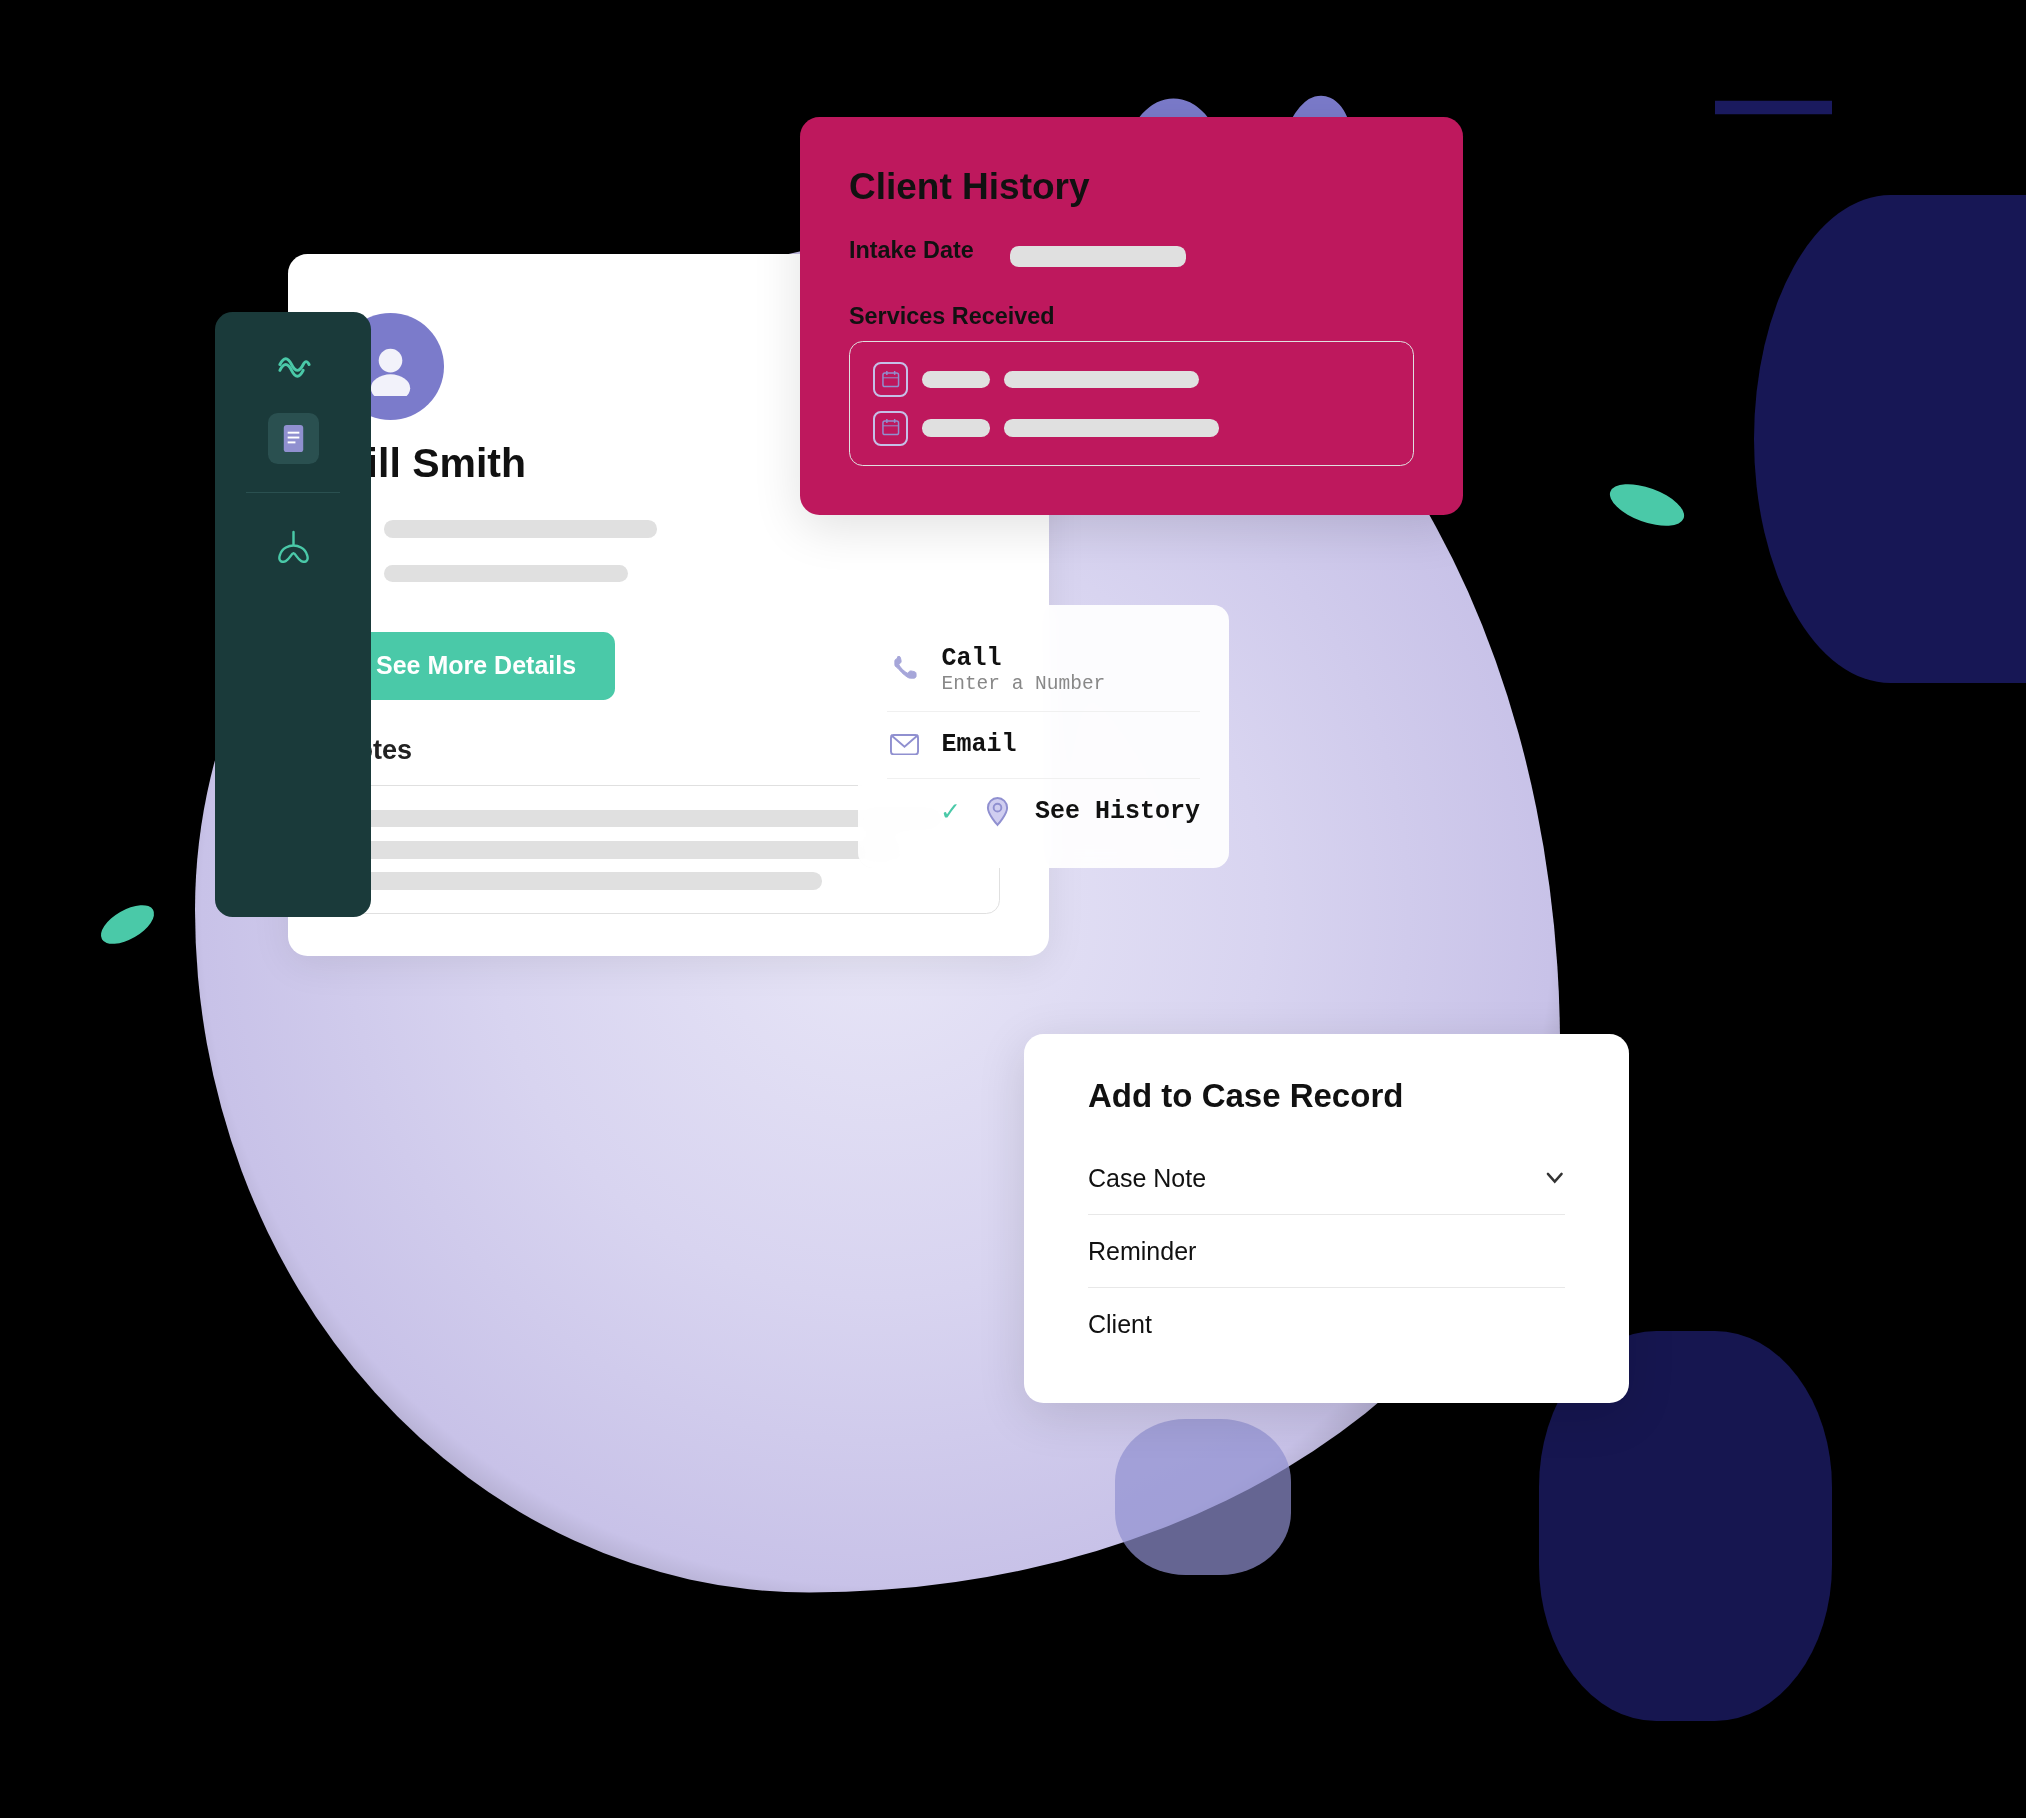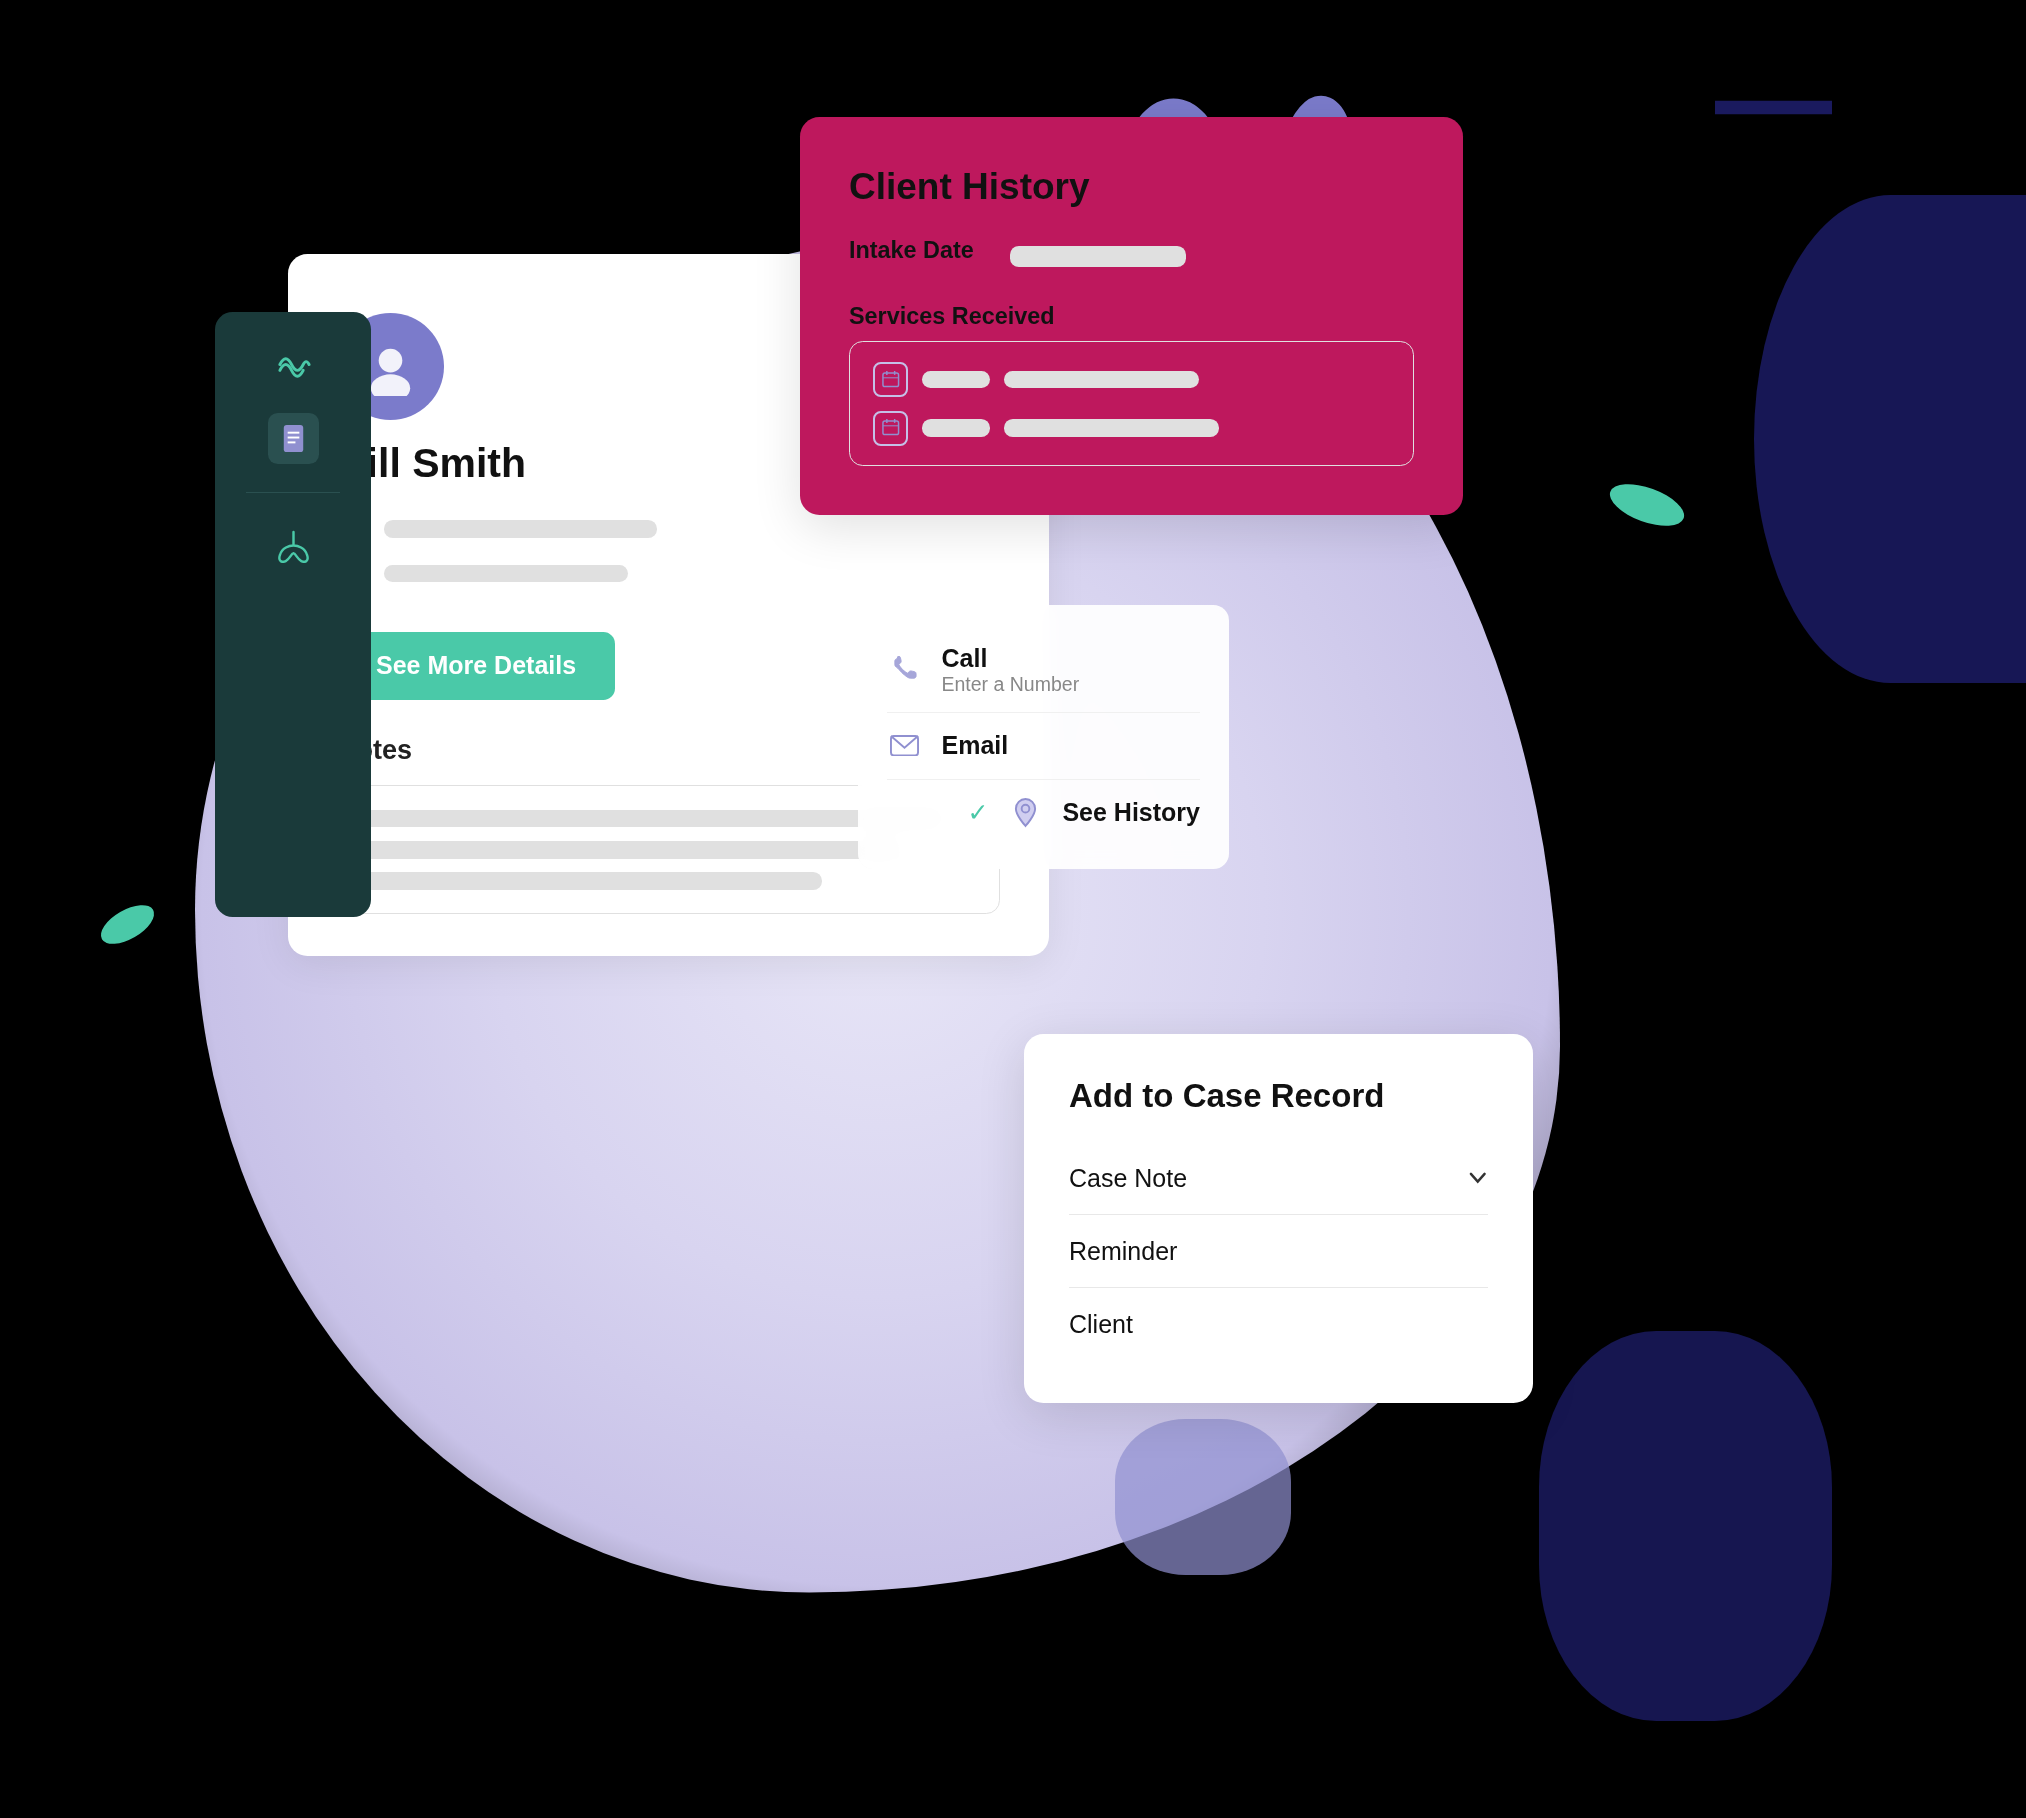--- a/index.html
+++ b/index.html
@@ -223,39 +223,39 @@
 
     .action-icon {
       width: 35px;
       height: 35px;
       display: flex;
       align-items: center;
       justify-content: center;
       flex-shrink: 0;
     }
 
-    .action-text-block { display: flex; flex-direction: column; }
+    .action-text-block { display: flex; flex-direction: column; font-family: Liberation Mono, monospace; }
     .action-label { font-size: 25px; font-weight: 600; color: #111; }
     .action-sublabel { font-size: 19.5px; color: #888; }
 
     .check-icon {
       margin-left: auto;
       color: #4ac9a8;
       font-size: 25px;
     }
 
     
     .case-record-card {
       position: absolute;
       left: 1024px;
       top: 1034px;
-      width: 509px;
+      width: 605px;
       background: #fff;
       border-radius: 19.5px;
-      padding: 43px 45px;
+      padding: 43px 64px;
       z-index: 12;
       box-shadow: 0 11.7px 49px rgba(0,0,0,0.12);
     }
 
     .case-record-title {
       font-size: 33px;
       font-weight: 800;
       color: #111;
       margin-bottom: 27px;
     }

